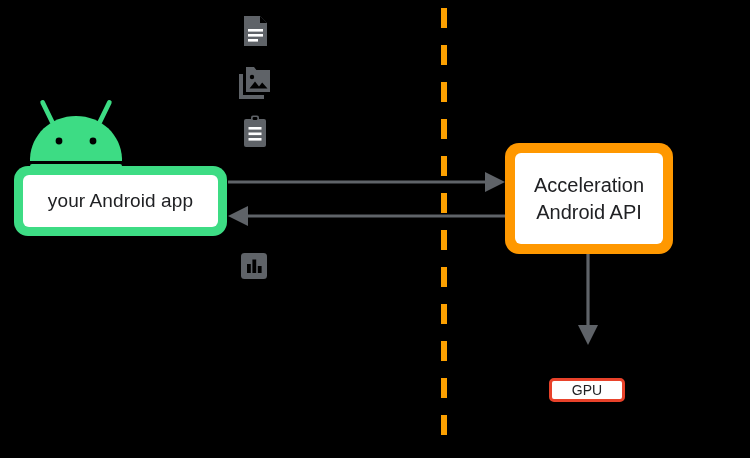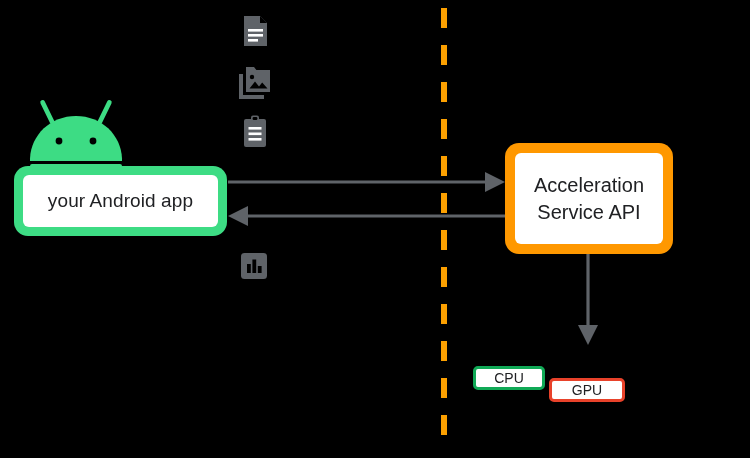--- a/index.html
+++ b/index.html
@@ -200,21 +200,21 @@
     <rect x="9" y="14" width="3.8" height="9" fill="#000000"></rect>
     <rect x="14.4" y="9.5" width="3.8" height="13.5" fill="#000000"></rect>
     <rect x="19.8" y="16" width="3.8" height="7" fill="#000000"></rect>
   </svg>
 
   <div id="divider"></div>
 
   <div id="api-box">
     <div id="api-box-inner">
       <span class="api-line">Acceleration</span>
-      <span class="api-line">Service API</span>
+      <span class="api-line">Android API</span>
     </div>
   </div>
 
   <svg id="arrows" viewBox="0 0 750 458">
 
     <g>
       <line x1="228" y1="182" x2="488" y2="182" stroke="#5f6368" stroke-width="3.2"></line>
       <polygon points="505,182 485,172 485,192" fill="#5f6368"></polygon>
     </g>
 
@@ -222,20 +222,17 @@
       <line x1="505" y1="216" x2="245" y2="216" stroke="#5f6368" stroke-width="3.2"></line>
       <polygon points="228,216 248,206 248,226" fill="#5f6368"></polygon>
     </g>
 
     <g>
       <line x1="588" y1="254" x2="588" y2="327" stroke="#5f6368" stroke-width="3.2"></line>
       <polygon points="588,345 578,325 598,325" fill="#5f6368"></polygon>
     </g>
   </svg>
 
-  <div class="chip" id="chip-cpu">
-    <span>CPU</span>
-  </div>
   <div class="chip" id="chip-gpu">
     <span>GPU</span>
   </div>
 
 </div>
 
 </body></html>

